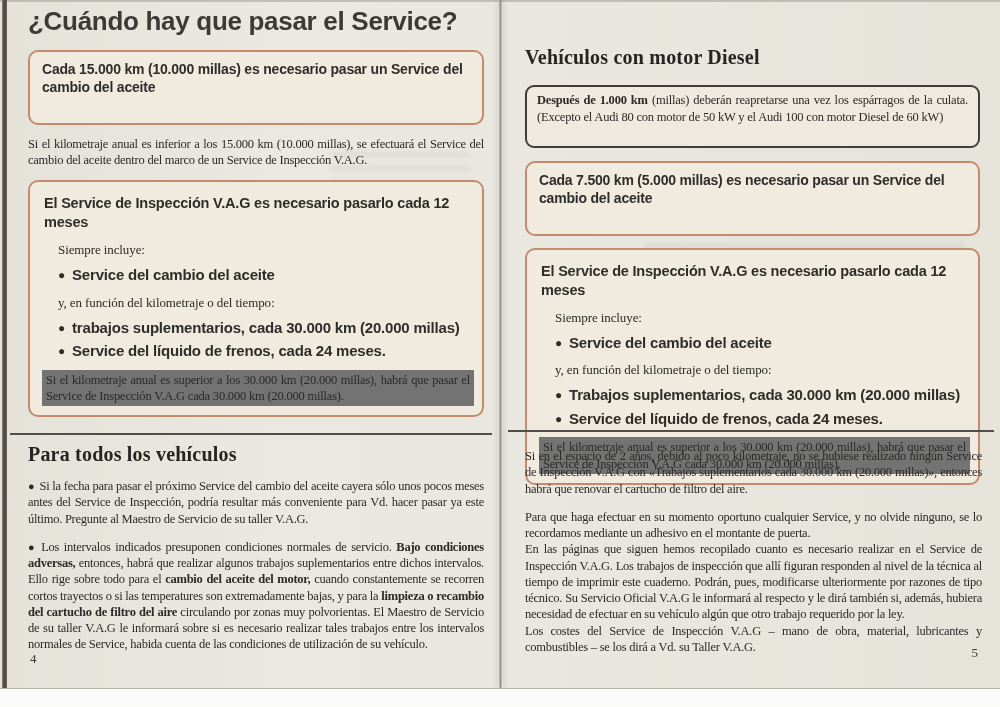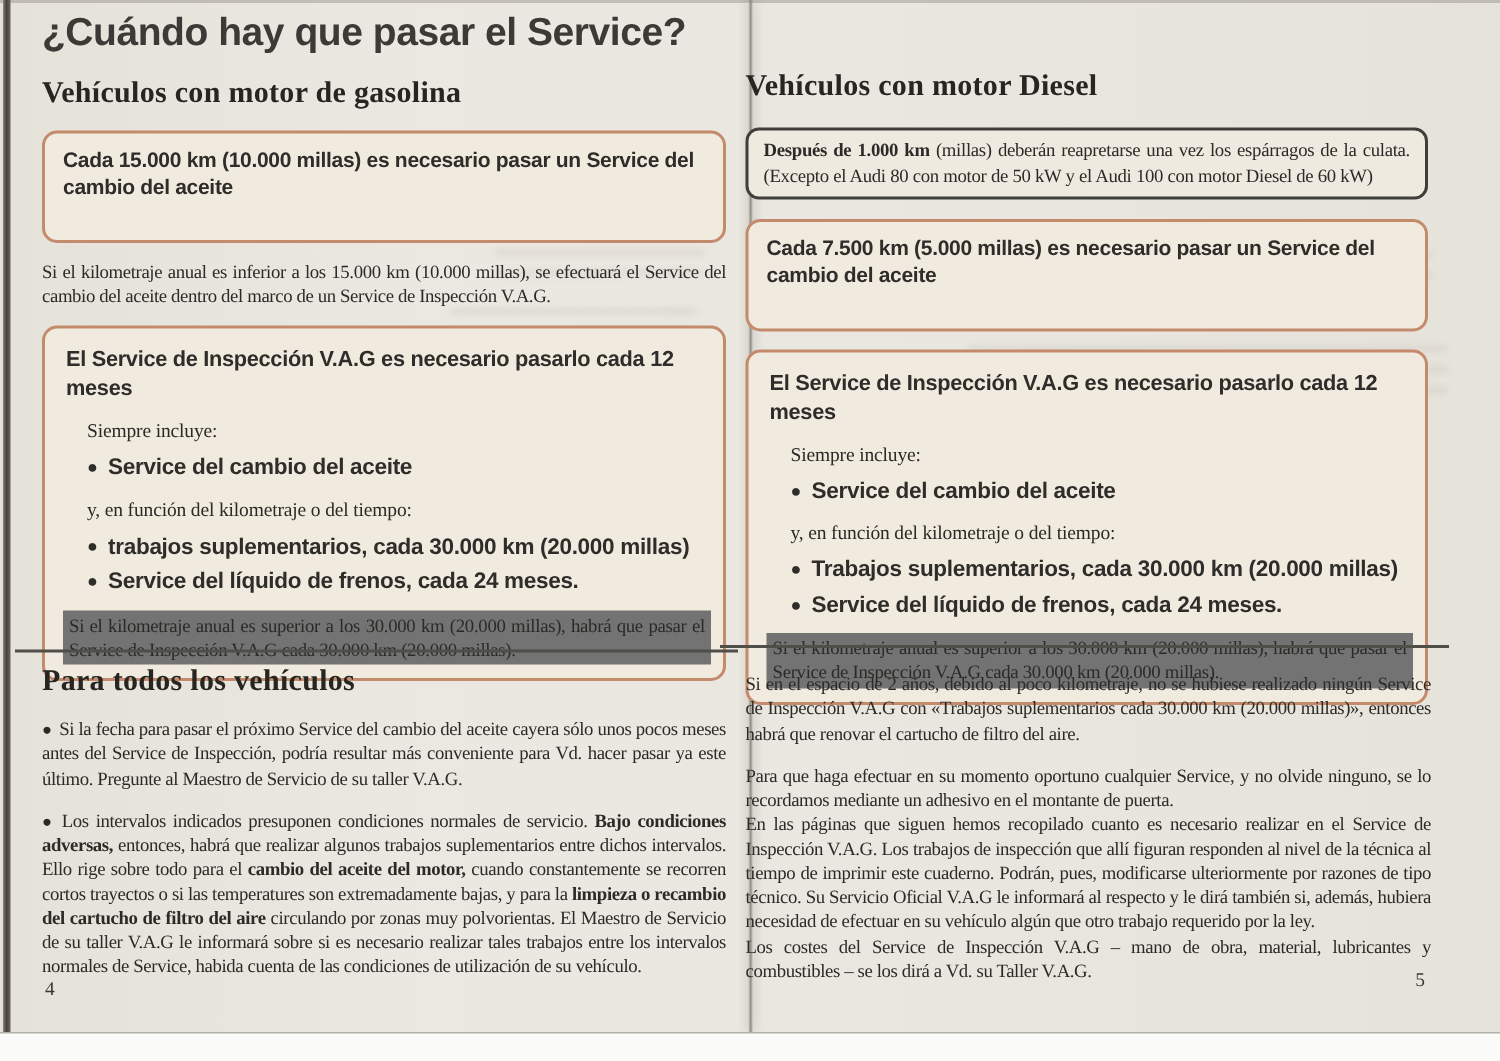--- a/index.html
+++ b/index.html
@@ -19,39 +19,39 @@
   .top-edge { position:absolute; left:0; top:0; right:0; height:2px; background:rgba(120,116,108,.35); }
   .ghost { position:absolute; filter:blur(2px); opacity:.35; border-radius:3px;
     background:repeating-linear-gradient(180deg, rgba(110,106,98,.28) 0 5px, rgba(110,106,98,0) 5px 14px); }
   #ghost1 { left:300px; top:205px; width:165px; height:58px; }
   #ghost2 { left:645px; top:230px; width:320px; height:34px; }
   #ghost3 { left:330px; top:152px; width:140px; height:32px; }
   #ghost4 { left:700px; top:167px; width:255px; height:24px; }
 
   .page { position:absolute; top:0; height:688px; }
   .page-left  { left:10px;  width:482px; }
-  .page-right { left:480px; width:486px; }
+  .page-right { left:508px; width:486px; }
   .sec { position:absolute; }
   .pl-top { left:18px; right:8px; top:6px; }
   .pl-bot { left:18px; right:8px; top:443px; }
   .pr-top { left:17px; right:14px; top:46px; }
   .pr-bot { left:17px; right:12px; top:448px; }
 
   h1.title { margin:0; font-family:"Liberation Sans", sans-serif; font-weight:bold;
     font-size:26px; letter-spacing:-0.3px; color:#3b3a37; }
   h2.sec-h { margin:14px 0 0; font-family:"Liberation Serif", serif; font-weight:bold;
     font-size:20px; letter-spacing:0.2px; color:#262522; }
   .pr-top h2.sec-h { margin-top:0; }
 
   .box { border:2px solid #c48a6c; border-radius:10px; background:#f1ebdf; }
   .box-sm { margin-top:13px; padding:8px 12px 26px;
     font-family:"Liberation Sans", sans-serif; font-weight:bold; font-size:14px;
     letter-spacing:-0.2px; line-height:1.32; color:#2e2d2a; }
   .box-dark { margin-top:16px; border:2px solid #3f3e3a; border-radius:9px; background:#efeae0;
-    padding:5px 10px 6px; font-size:12.5px; line-height:1.32; letter-spacing:-0.2px; text-align:justify; }
+    padding:5px 10px 21px; font-size:12.5px; line-height:1.32; letter-spacing:-0.2px; text-align:justify; }
   .box-big { margin-top:12px; padding:10px 12px 9px; }
   .bh { margin:2px 0 0 2px; font-family:"Liberation Sans", sans-serif; font-weight:bold;
     font-size:14.5px; letter-spacing:-0.2px; line-height:1.3; color:#2e2d2a; }
   .inner { margin-left:16px; }
   .lbl { margin:10px 0 0; font-size:13px; letter-spacing:-0.1px; }
   .item { margin:7px 0 0; font-family:"Liberation Sans", sans-serif; font-weight:bold;
     font-size:15px; letter-spacing:-0.2px; color:#2e2d2a; line-height:1.3; }
   .item + .item { margin-top:4px; }
   .dot { font-size:12px; margin-right:7px; position:relative; top:-1px; }
   .foot { margin:9px -4px 0 0; padding:2px 4px; background:#737373;
@@ -82,21 +82,20 @@
   <div class="gutter"></div>
   <div class="bottom-strip"></div>
   <div class="ghost" id="ghost1"></div>
   <div class="ghost" id="ghost2"></div>
   <div class="ghost" id="ghost3"></div>
   <div class="ghost" id="ghost4"></div>
 
   <div class="page page-left">
     <div class="sec pl-top">
       <h1 class="title">¿Cuándo hay que pasar el Service?</h1>
-      <h2 class="sec-h">Vehículos con motor de gasolina</h2>
 
       <div class="box box-sm">
         <span>Cada 15.000 km (10.000 millas) es necesario pasar un Service del cambio del aceite</span>
       </div>
 
       <p class="para">Si el kilometraje anual es inferior a los 15.000 km (10.000 millas), se efectuará el Service del cambio del aceite dentro del marco de un Service de Inspección V.A.G.</p>
 
       <div class="box box-big">
         <div class="bh">El Service de Inspección V.A.G es necesario pasarlo cada 12 meses</div>
         <div class="inner">

